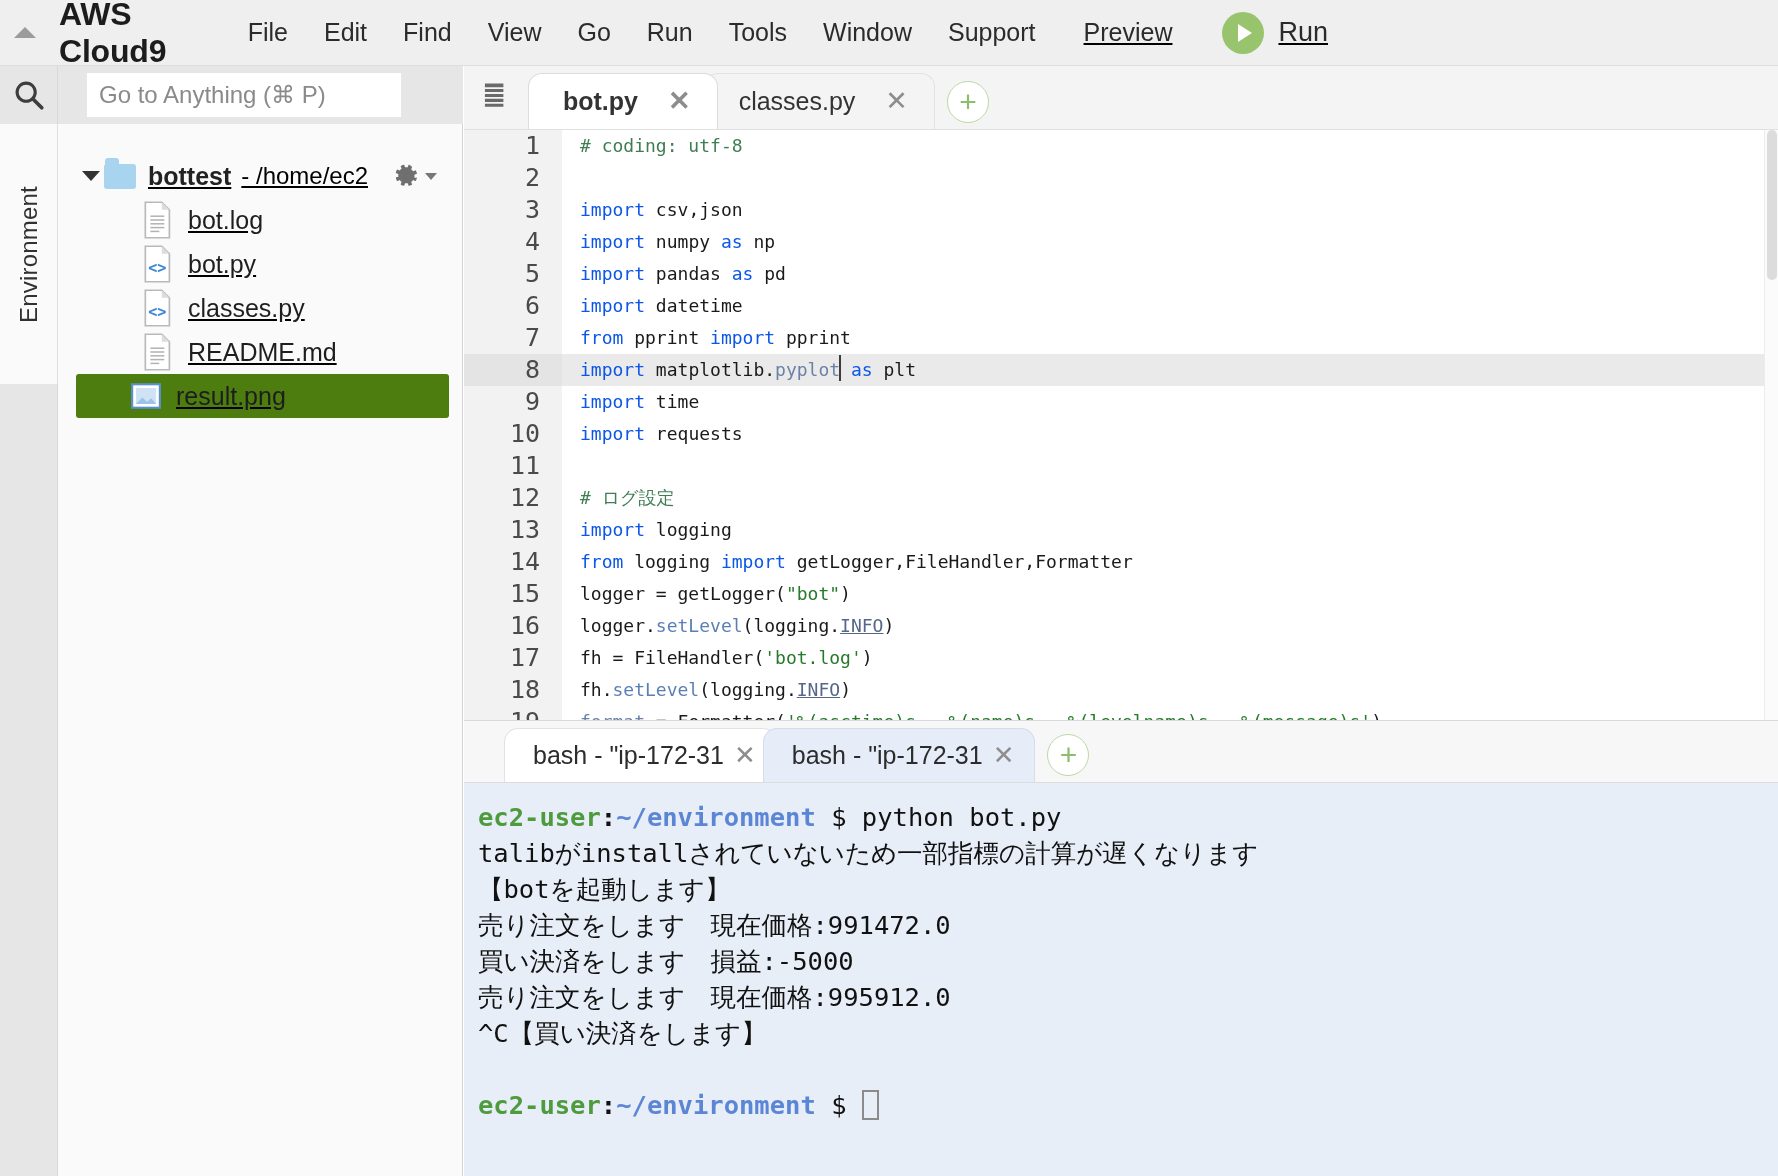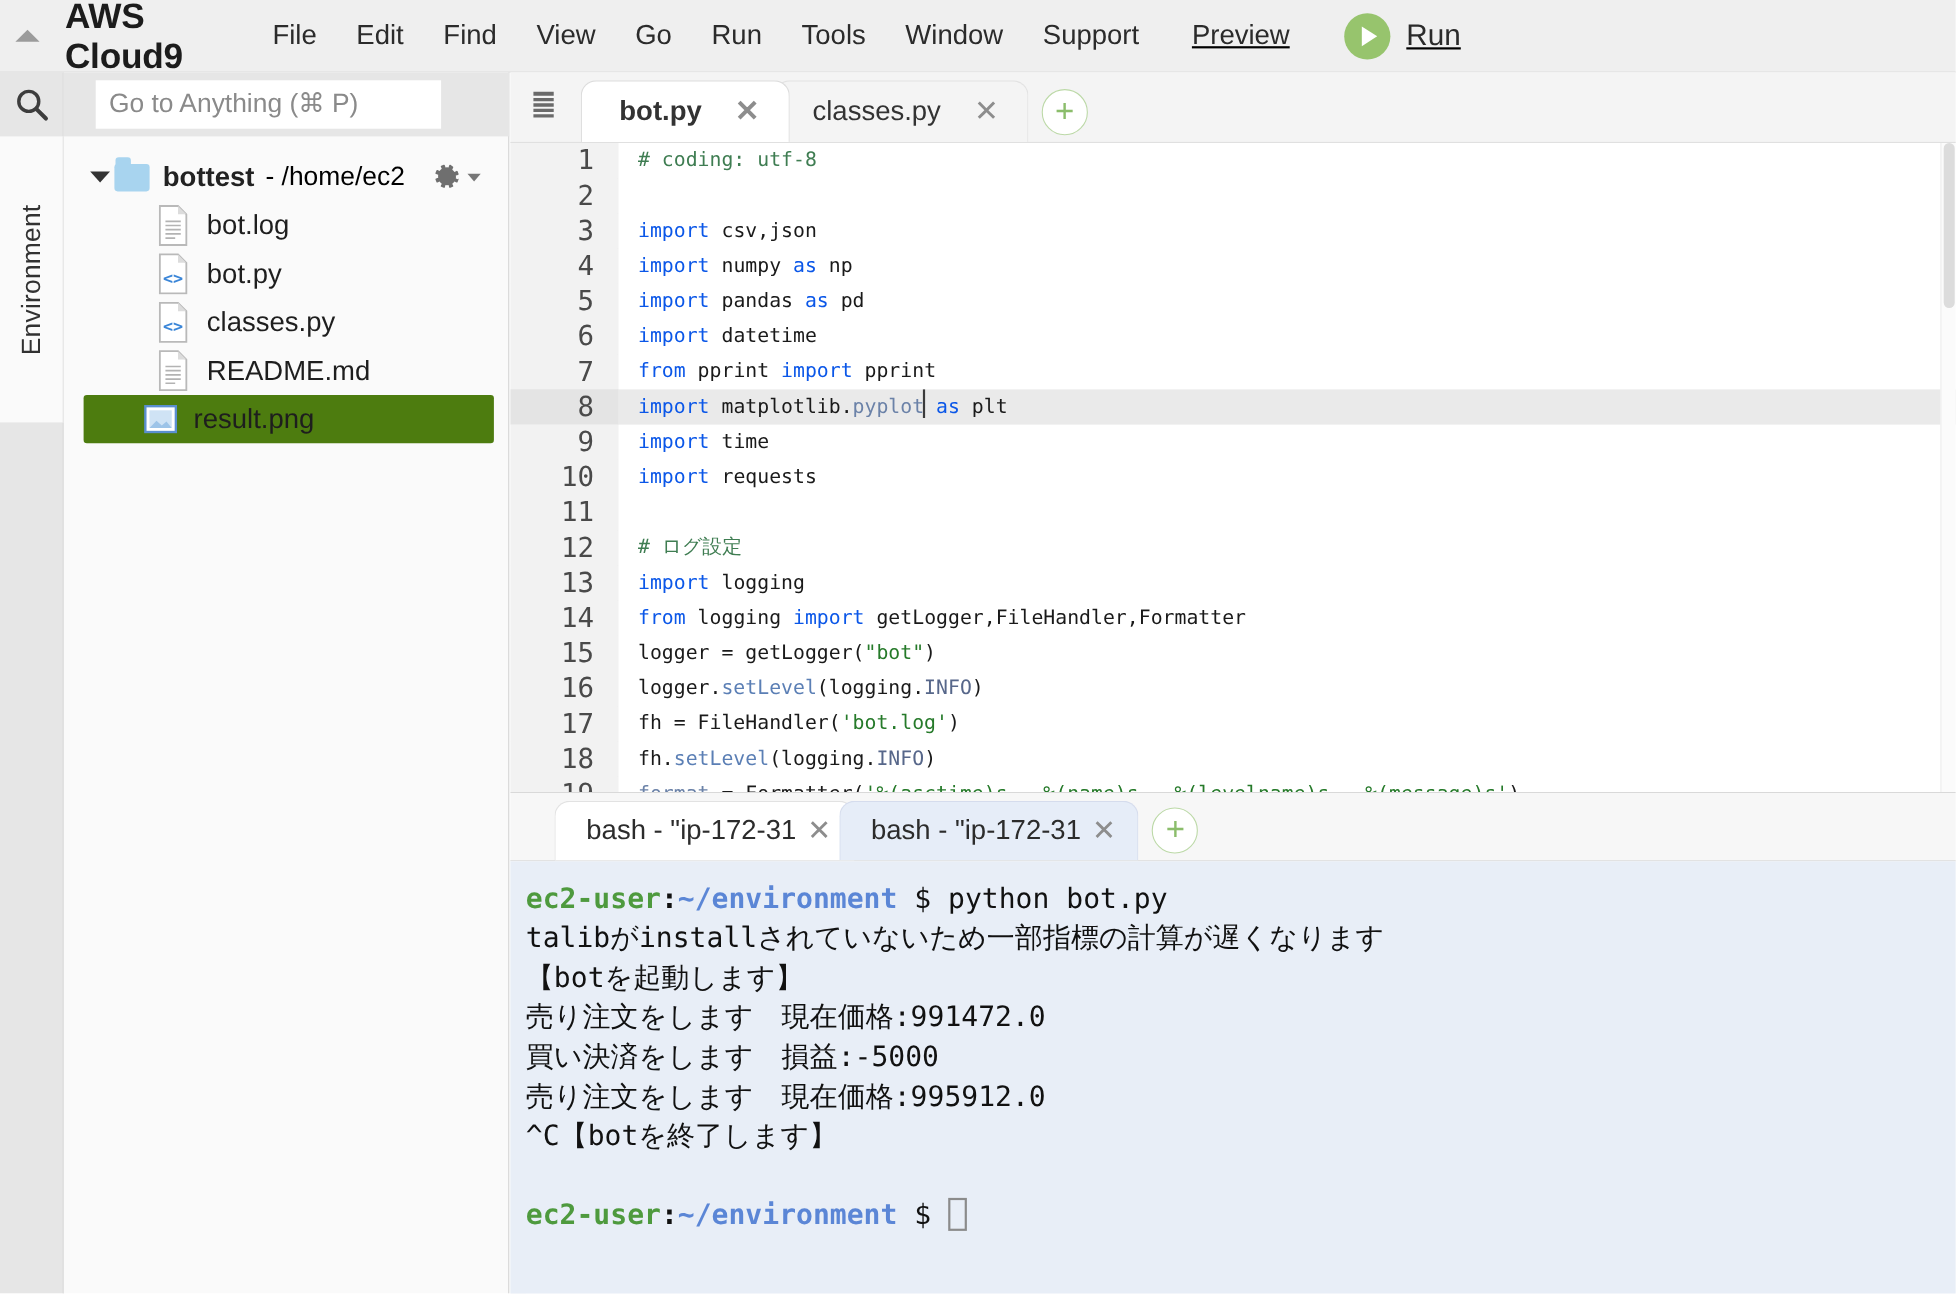--- a/index.html
+++ b/index.html
@@ -83,21 +83,21 @@
     display: flex; align-items: center;
   }
   .goto-input {
     margin-left: 29px; width: 314px; height: 44px;
     background: #ffffff; border: none; outline: none;
     font-size: 24px; color: #8a8a8a; padding: 0 12px;
     font-family: "Liberation Sans", sans-serif;
   }
   .goto-input::placeholder { color: #8a8a8a; opacity: 1; }
 
-  .tree { position: absolute; top: 49px; left: 0; width: 405px; padding-top: 24px; }
+  .tree { position: absolute; top: 64px; left: 0; width: 405px; padding-top: 24px; text-decoration: underline; }
   .tree-row {
     display: flex; align-items: center; height: 44px; padding-left: 20px;
     position: relative;
   }
   .tree-row.selected { background: #4d7c0f; margin: 0 14px 0 18px; border-radius: 3px; padding-left: 54px; }
   .tw { width: 26px; display: flex; align-items: center; justify-content: center; }
   .tw .caret {
     width: 0; height: 0;
     border-left: 9px solid transparent;
     border-right: 9px solid transparent;
@@ -179,21 +179,21 @@
     height: 32px; line-height: 32px;
   }
   .ctext {
     padding-left: 18px; font-size: 18px; white-space: pre; line-height: 32px;
     color: #1a1a1a;
   }
   .kw  { color: #0b57e8; }
   .cm  { color: #3f7d52; }
   .st  { color: #267a2a; }
   .fn  { color: #5b7fb5; }
-  .cn  { color: #57678a; }
+  .cn  { color: #57678a; text-decoration: underline; }
   .md  { color: #6b82a8; }
   .caret-bar {
     display: inline-block; width: 2px; height: 26px; background: #3b3b3b;
     vertical-align: -5px; margin: 0 -1px;
   }
   .vscroll {
     position: absolute; right: 0; top: 0; width: 14px; height: 590px; background: #fbfbfb;
     border-left: 1px solid #ededed;
   }
   .vscroll .thumb { position: absolute; top: 0; left: 2px; width: 10px; height: 150px; background: #dcdcdc; border-radius: 5px; }
@@ -479,20 +479,20 @@
         <div class="addtab">+</div>
       </div>
       <div class="term-left-strip"></div>
       <div class="term-body" id="term-body">
           <div class="term-line"><span class="t-user">ec2-user</span><span class="t-colon">:</span><span class="t-path">~/environment</span><span class="t-dollar"> $ </span><span class="">python bot.py</span></div>
           <div class="term-line">talibがinstallされていないため一部指標の計算が遅くなります</div>
           <div class="term-line">【botを起動します】</div>
           <div class="term-line">売り注文をします　現在価格:991472.0</div>
           <div class="term-line">買い決済をします　損益:-5000</div>
           <div class="term-line">売り注文をします　現在価格:995912.0</div>
-          <div class="term-line">^C【botを終了します】</div>
+          <div class="term-line">^C【買い決済をします】</div>
           <div class="term-line">&nbsp;</div>
           <div class="term-line"><span class="t-user">ec2-user</span><span class="t-colon">:</span><span class="t-path">~/environment</span><span class="t-dollar"> $ </span><span class="term-cursor"></span></div>
         </div>
     </div>
 
   </div>
 </div>
 
 </body></html>

